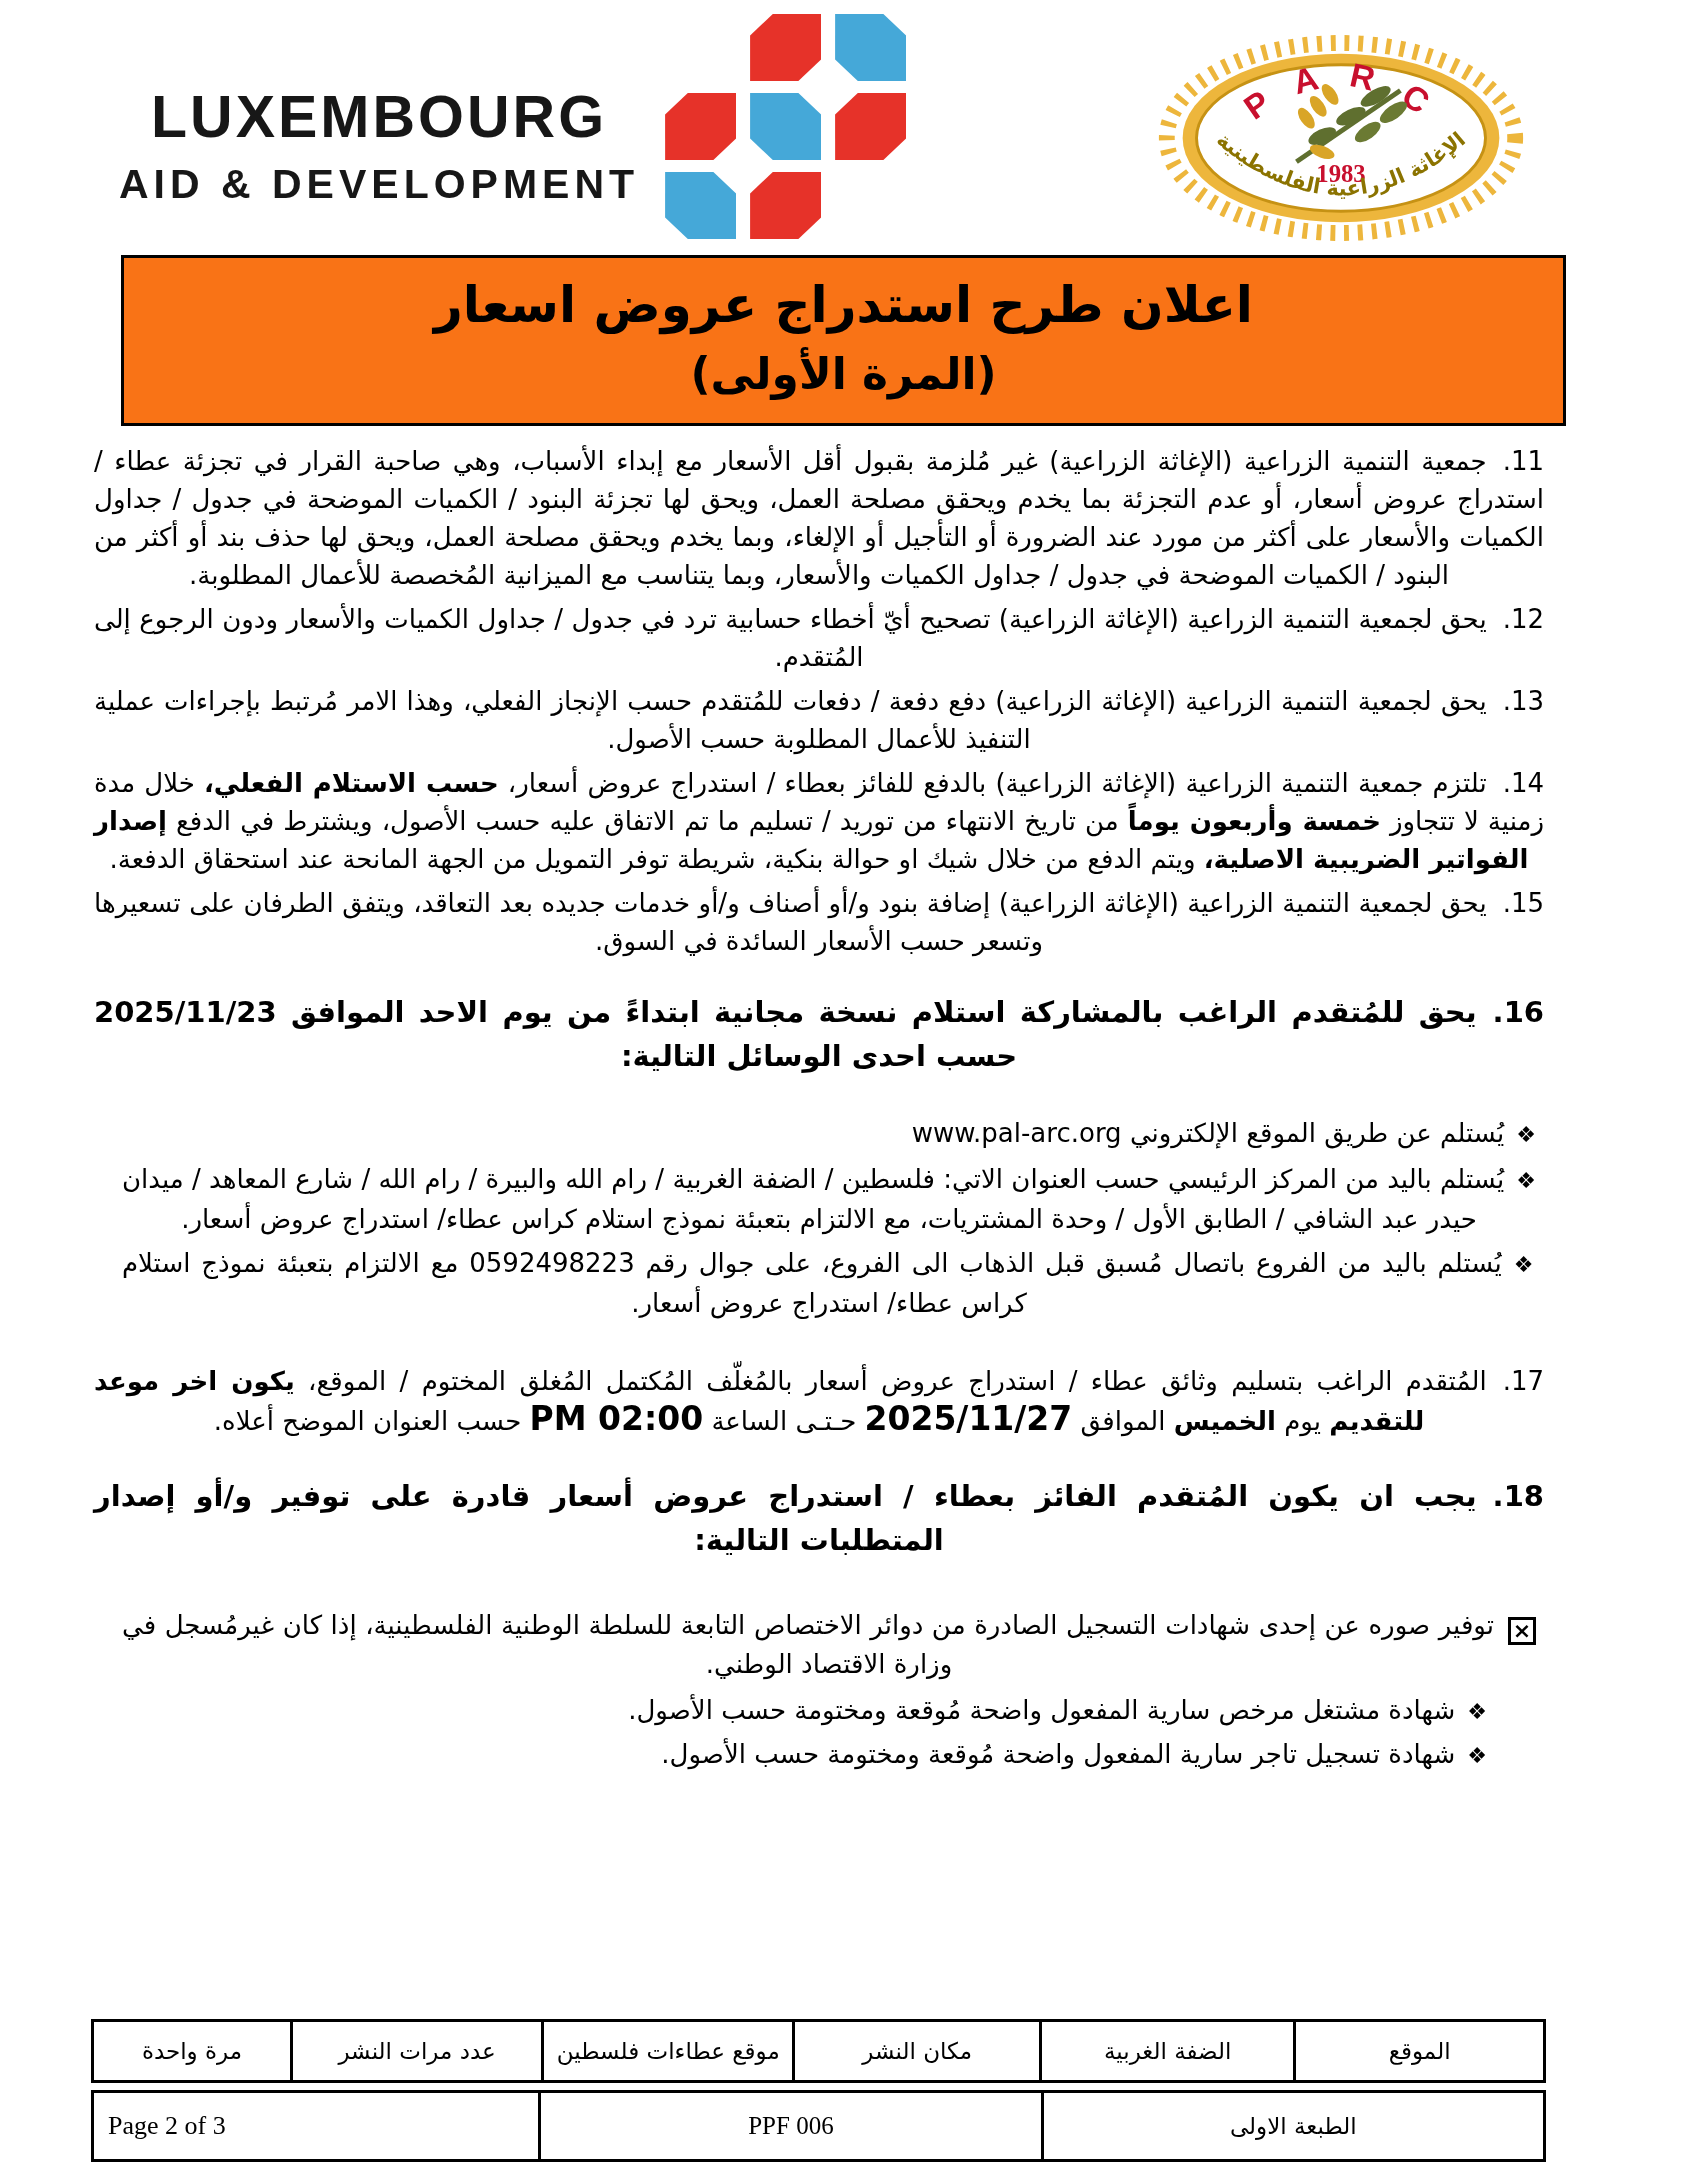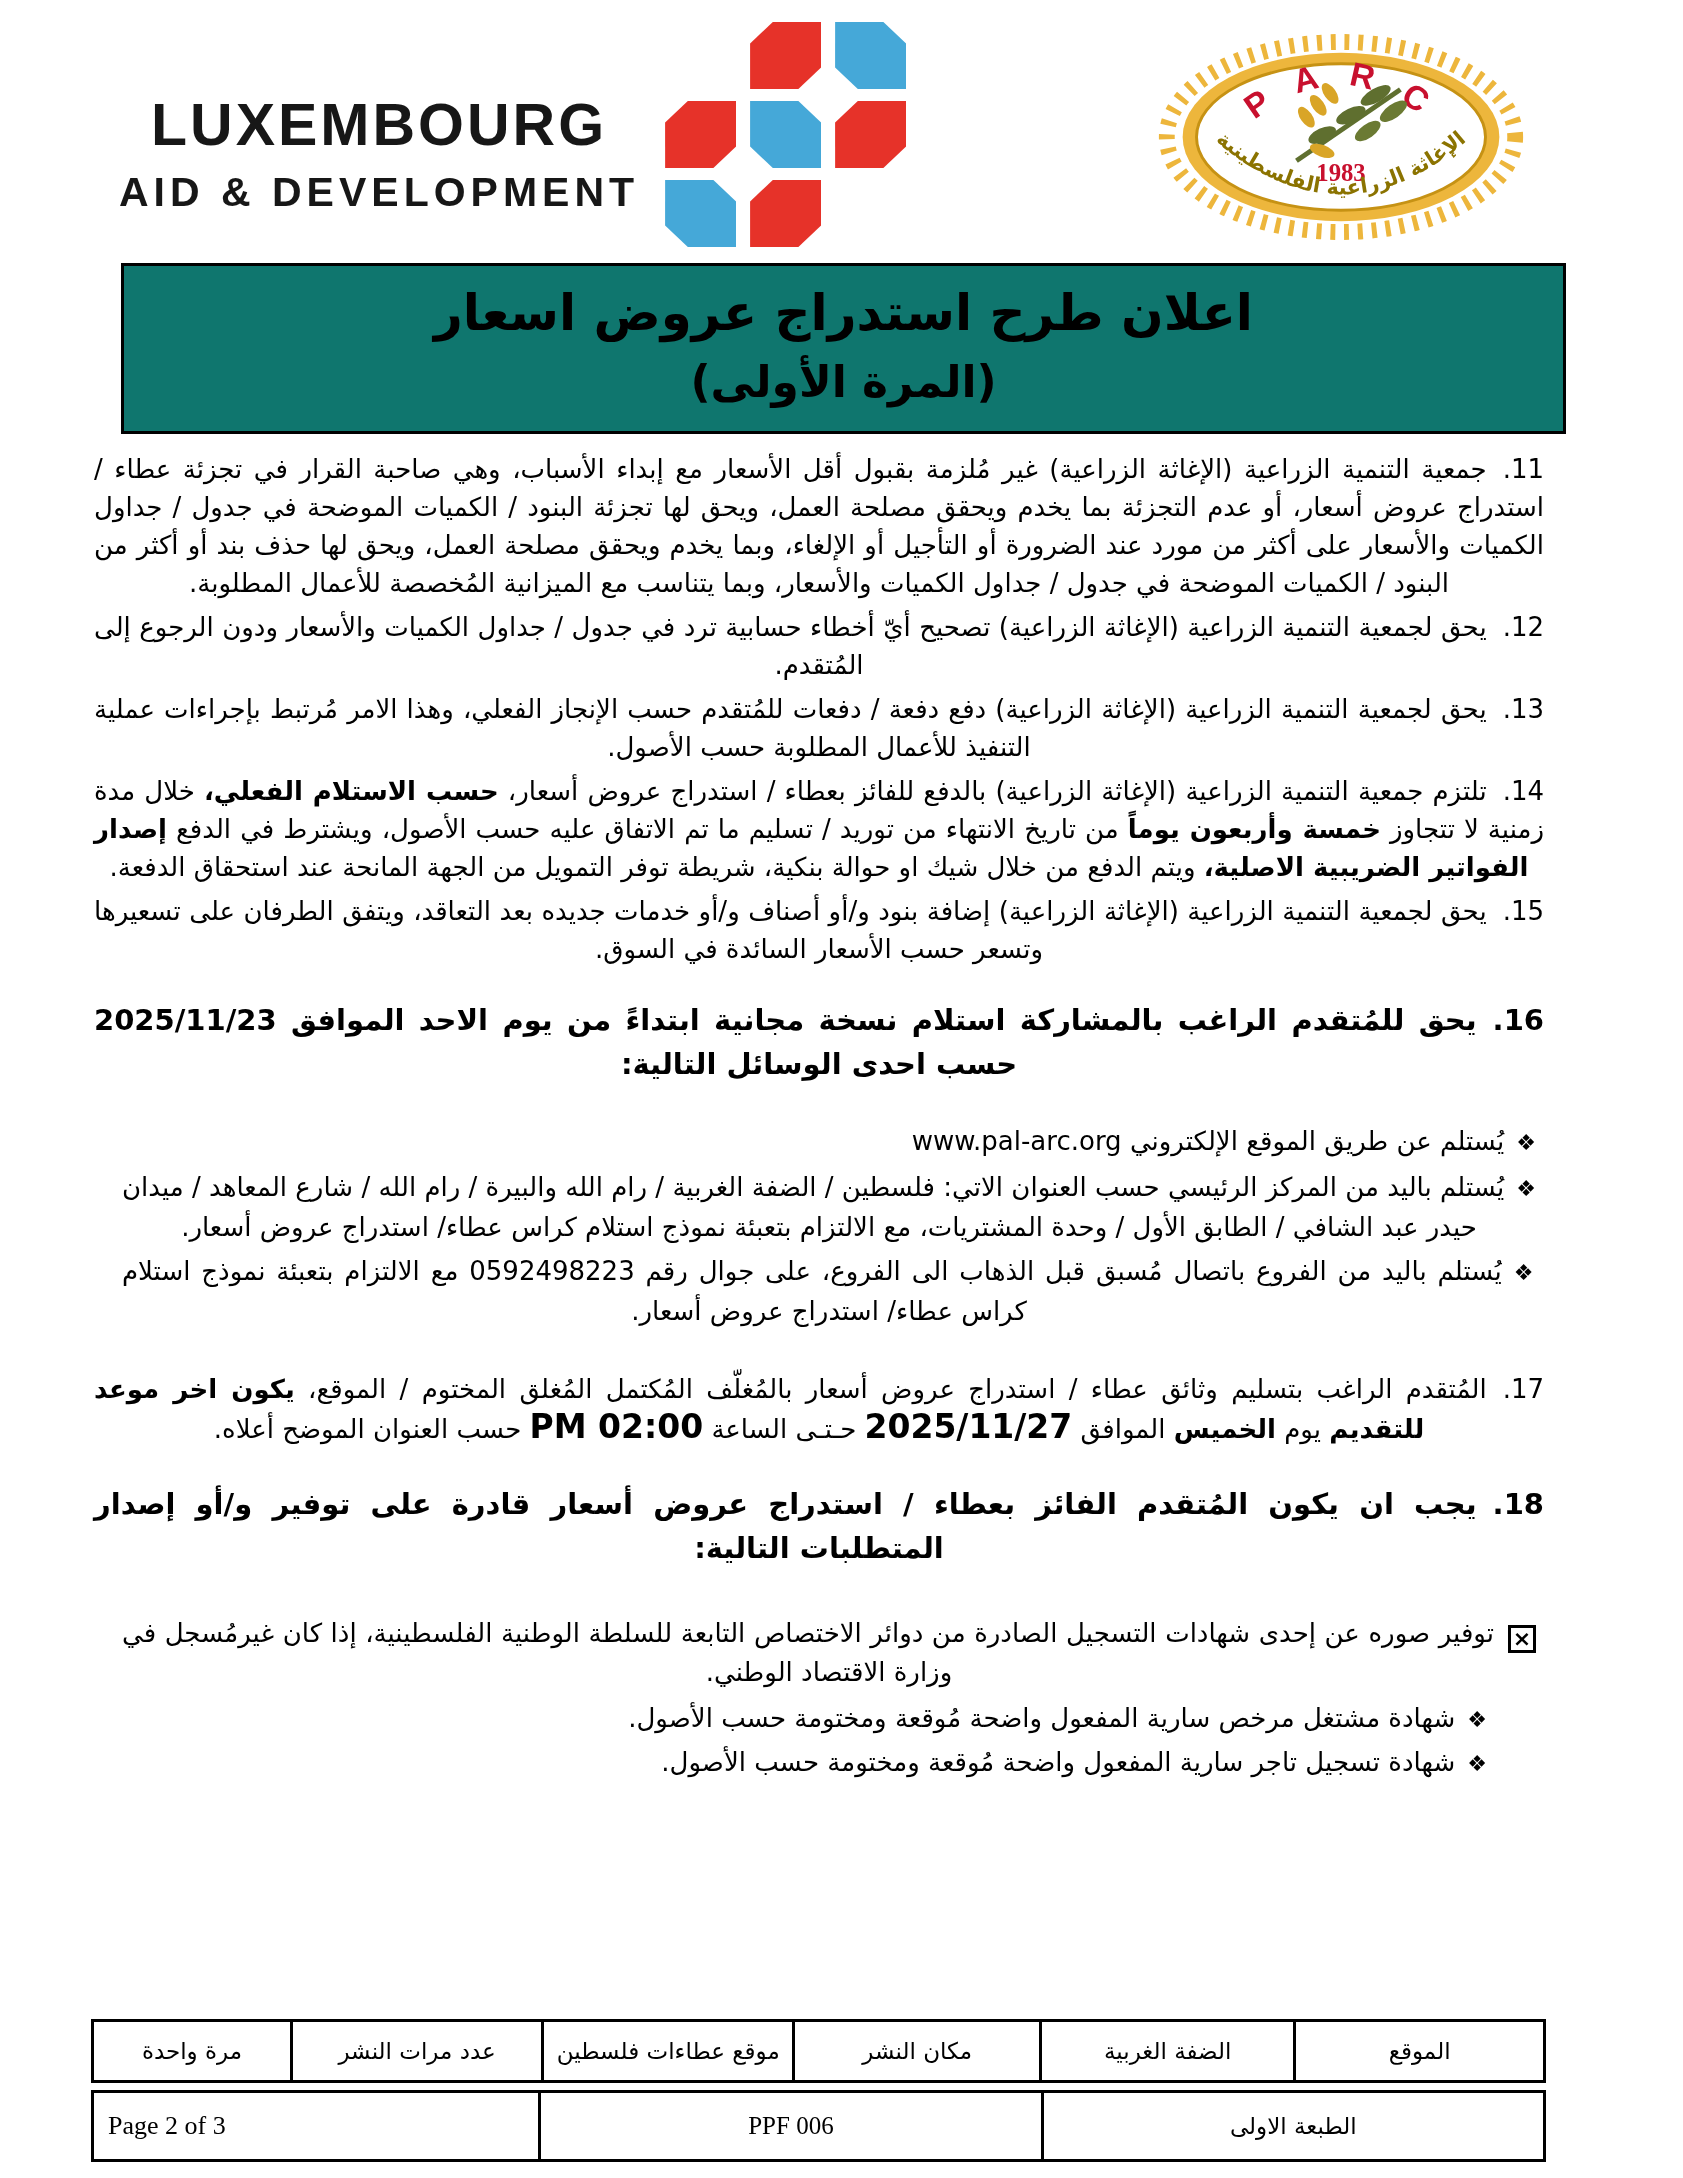--- a/index.html
+++ b/index.html
@@ -4,39 +4,39 @@
 <style>
   * { margin:0; padding:0; box-sizing:border-box; }
   html,body { background:#ffffff; }
   body {
     width:1683px; height:2178px; position:relative;
     font-family:"DejaVu Sans", sans-serif; color:#000;
   }
   .page { width:1683px; height:2178px; display:flex; flex-direction:column; overflow:hidden; }
 
   
-  .hdr { display:flex; justify-content:space-between; align-items:center; padding:22px 149px 0 119px; }
+  .hdr { display:flex; justify-content:space-between; align-items:flex-end; padding:14px 149px 0 119px; }
   .lux { display:flex; align-items:center; gap:26px; }
   .lux-text { text-align:center; padding-top:38px; }
   .lux1 { font-family:"Liberation Sans", sans-serif; font-weight:bold; font-size:59px; letter-spacing:3px; color:#171717; line-height:1.0; }
   .lux2 { font-family:"Liberation Sans", sans-serif; font-weight:bold; font-size:41px; letter-spacing:5px; color:#171717; margin-top:14px; }
   .lux-mark { display:grid; grid-template-columns:repeat(3,77px); grid-template-rows:repeat(3,71px); gap:8px; }
   .gem { width:71px; height:67px; }
   .gA { clip-path:polygon(32% 0,100% 0,100% 68%,68% 100%,0 100%,0 32%); }
   .gB { clip-path:polygon(0 0,68% 0,100% 32%,100% 100%,32% 100%,0 68%); }
   .gRed { background:#e63229; }
   .gBlue { background:#45a8d8; }
   .c0 { grid-column:1; } .c1 { grid-column:2; } .c2 { grid-column:3; }
   .r0 { grid-row:1; } .r1 { grid-row:2; } .r2 { grid-row:3; }
 
   .parc { width:386px; height:210px; }
 
   
   .titlebox {
-    margin:12px 117px 0 121px; background:#0f766e; border:3px solid #000;
+    margin:12px 117px 0 121px; background:#f97316; border:3px solid #000;
     text-align:center; padding:18px 10px 24px 10px;
   }
   .t1 { font-size:50px; font-weight:bold; direction:rtl; }
   .t2 { font-size:44px; font-weight:bold; direction:rtl; margin-top:14px; }
 
   
   .content { direction:rtl; padding:10px 139px 0 94px; }
   .li { font-size:26px; line-height:38px; text-align:justify; text-align-last:center; }
   .li .marker { margin-left:16px; white-space:nowrap; }
   .li.dia .marker { font-size:22px; margin-left:12px; }

